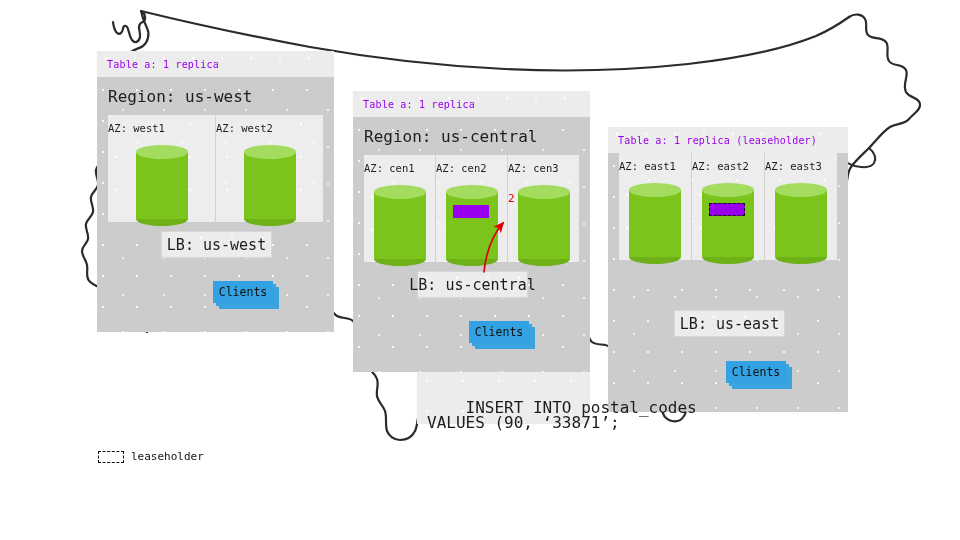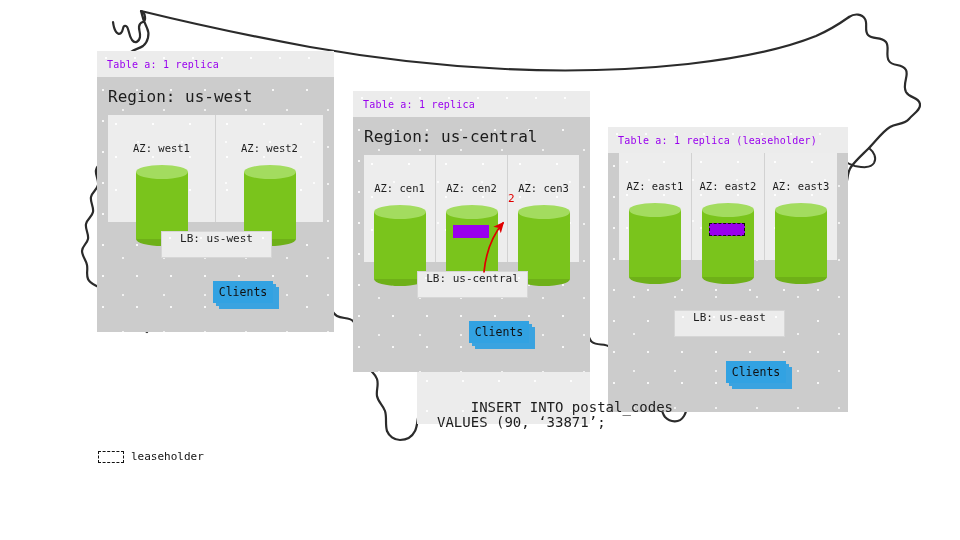--- a/index.html
+++ b/index.html
@@ -38,22 +38,22 @@
     margin:0 11px;
     background:
       radial-gradient(circle at 8px 9px, rgba(255,255,255,.95) 1px, transparent 1.2px),
       radial-gradient(circle at 30px 27px, rgba(255,255,255,.8) 1px, transparent 1.2px),
       #ededed;
     background-size:37px 33px,44px 41px,auto;
     display:flex;
   }
   .az{
     position:relative;flex:1 1 0;
-    text-align:center;
-    padding-top:27px;
+    text-align:left;
+    padding-top:7px;
     box-sizing:border-box;
   }
   .az + .az{border-left:1px solid #d2d2d2;}
   .az-label{font-size:10.5px;color:#1c1c1c;white-space:nowrap;display:block;}
 
   
   .cyl{position:relative;margin:11px auto 0;}
   .cyl .body{
     position:absolute;left:0;right:0;top:7px;bottom:7px;
     background:#7ac41c;
@@ -72,43 +72,43 @@
   .replica.lease{border:1.6px dashed #111111;box-sizing:border-box;}
 
   
   .lb{
     position:absolute;z-index:8;
     background:
       radial-gradient(circle at 8px 6px, rgba(255,255,255,.9) 0.9px, transparent 1.1px),
       #ececec;
     background-size:31px 25px,auto;
     border:1px solid #d6d6d6;
-    color:#1c1c1c;font-size:11px;
-    display:flex;justify-content:center;
+    color:#1c1c1c;font-size:15px;
+    display:flex;align-items:center;justify-content:center;
     white-space:nowrap;
   }
 
   
   .clients{position:absolute;z-index:8;margin-left:28px;}
   .clients .sheet{position:absolute;background:#3aa3e0;}
   .clients .sheet.s3{left:6px;top:6px;}
   .clients .sheet.s2{left:3px;top:3px;}
   .clients .sheet.s1{left:0;top:0;background:#32a2e2;
     display:flex;align-items:center;justify-content:center;
     color:#111111;font-size:11.5px;white-space:nowrap;}
 
   
   .sqlbox{
     position:absolute;z-index:6;
     background:
       radial-gradient(circle at 10px 9px, rgba(255,255,255,.9) 1px, transparent 1.2px),
       #ececec;
     background-size:36px 30px,auto;
-    color:#1c1c1c;font-size:14px;line-height:15px;
-    padding:13px 12px 13px 20px;
+    color:#1c1c1c;font-size:16px;line-height:15px;
+    padding:13px 12px 13px 10px;
     white-space:pre;
     box-sizing:border-box;
   }
 
   
   #arrow{position:absolute;left:0;top:0;width:960px;height:540px;z-index:9;}
   .arrow-num{
     position:absolute;z-index:10;color:#e00000;font-size:11px;
   }
 

